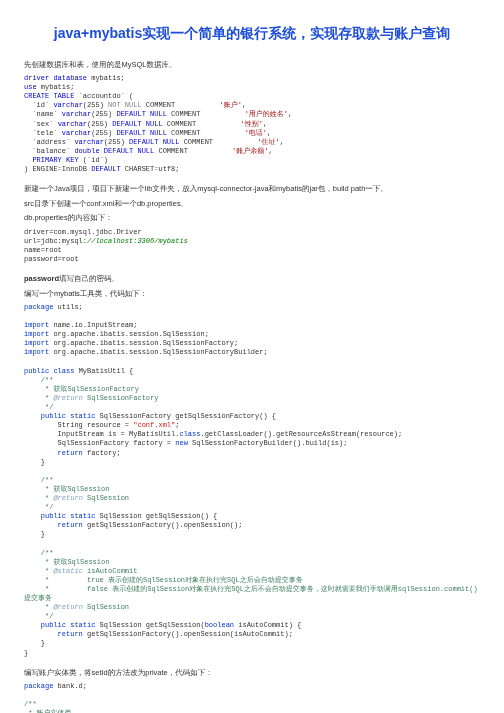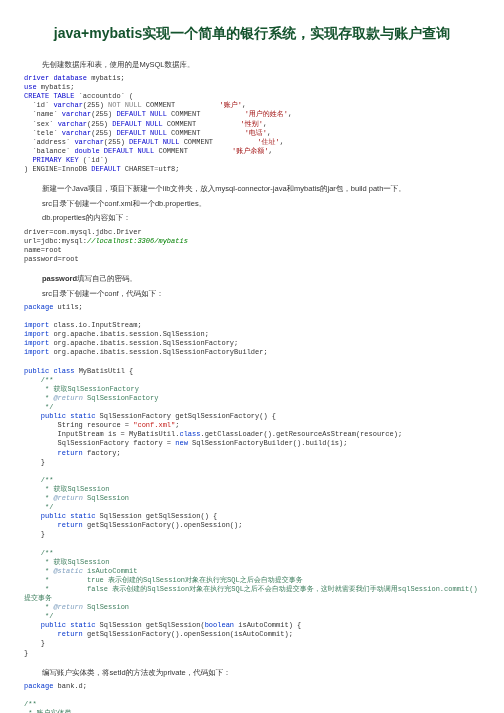--- a/index.html
+++ b/index.html
@@ -11,24 +11,24 @@
     color: #333;
     background: #fff;
     width: 504px;
     box-sizing: border-box;
   }
   h1 {
     font-size: 14px;
     font-weight: bold;
     text-align: center;
     margin: 8px 0 16px 0;
-    color: #14532d;
+    color: #1d4ed8;
   }
   p {
-    margin: 4px 18px;
+    margin: 4px 0;
     font-size: 7.5px;
     color: #333;
   }
   pre {
     font-family: Consolas, "Courier New", monospace;
     font-size: 7px;
     line-height: 1.3;
     white-space: pre-wrap;
     margin: 4px 0 10px 0;
     color: #333;
@@ -68,25 +68,25 @@
 <p>新建一个Java项目，项目下新建一个lib文件夹，放入mysql-connector-java和mybatis的jar包，build path一下。</p>
 <p>src目录下创建一个conf.xml和一个db.properties。</p>
 <p>db.properties的内容如下：</p>
 
 <pre><span>driver=com.mysql.jdbc.Driver</span>
 <span>url=jdbc:mysql:</span><span class="j-cmt">//localhost:3306/mybatis</span>
 <span>name=root</span>
 <span>password=root</span></pre>
 
 <p><b>password</b><span>填写自己的密码。</span></p>
-<p>src目录下创建一个conf，代码如下：</p>
+<p>编写一个mybatis工具类，代码如下：</p>
 
 <pre><span class="j-kw">package</span><span> utils;</span>
 
-<span class="j-kw">import</span><span> class.io.InputStream;</span>
+<span class="j-kw">import</span><span> name.io.InputStream;</span>
 <span class="j-kw">import</span><span> org.apache.ibatis.session.SqlSession;</span>
 <span class="j-kw">import</span><span> org.apache.ibatis.session.SqlSessionFactory;</span>
 <span class="j-kw">import</span><span> org.apache.ibatis.session.SqlSessionFactoryBuilder;</span>
 
 <span class="j-kw">public</span> <span class="j-kw">class</span><span> MyBatisUtil {</span>
 <span class="j-doc">    /**</span>
 <span class="j-doc">     * 获取SqlSessionFactory</span>
 <span class="j-doc">     * </span><span class="j-dockw">@return</span><span class="j-doc"> SqlSessionFactory</span>
 <span class="j-doc">     */</span>
 <span class="j-kw">    public static</span><span> SqlSessionFactory getSqlSessionFactory() {</span>

